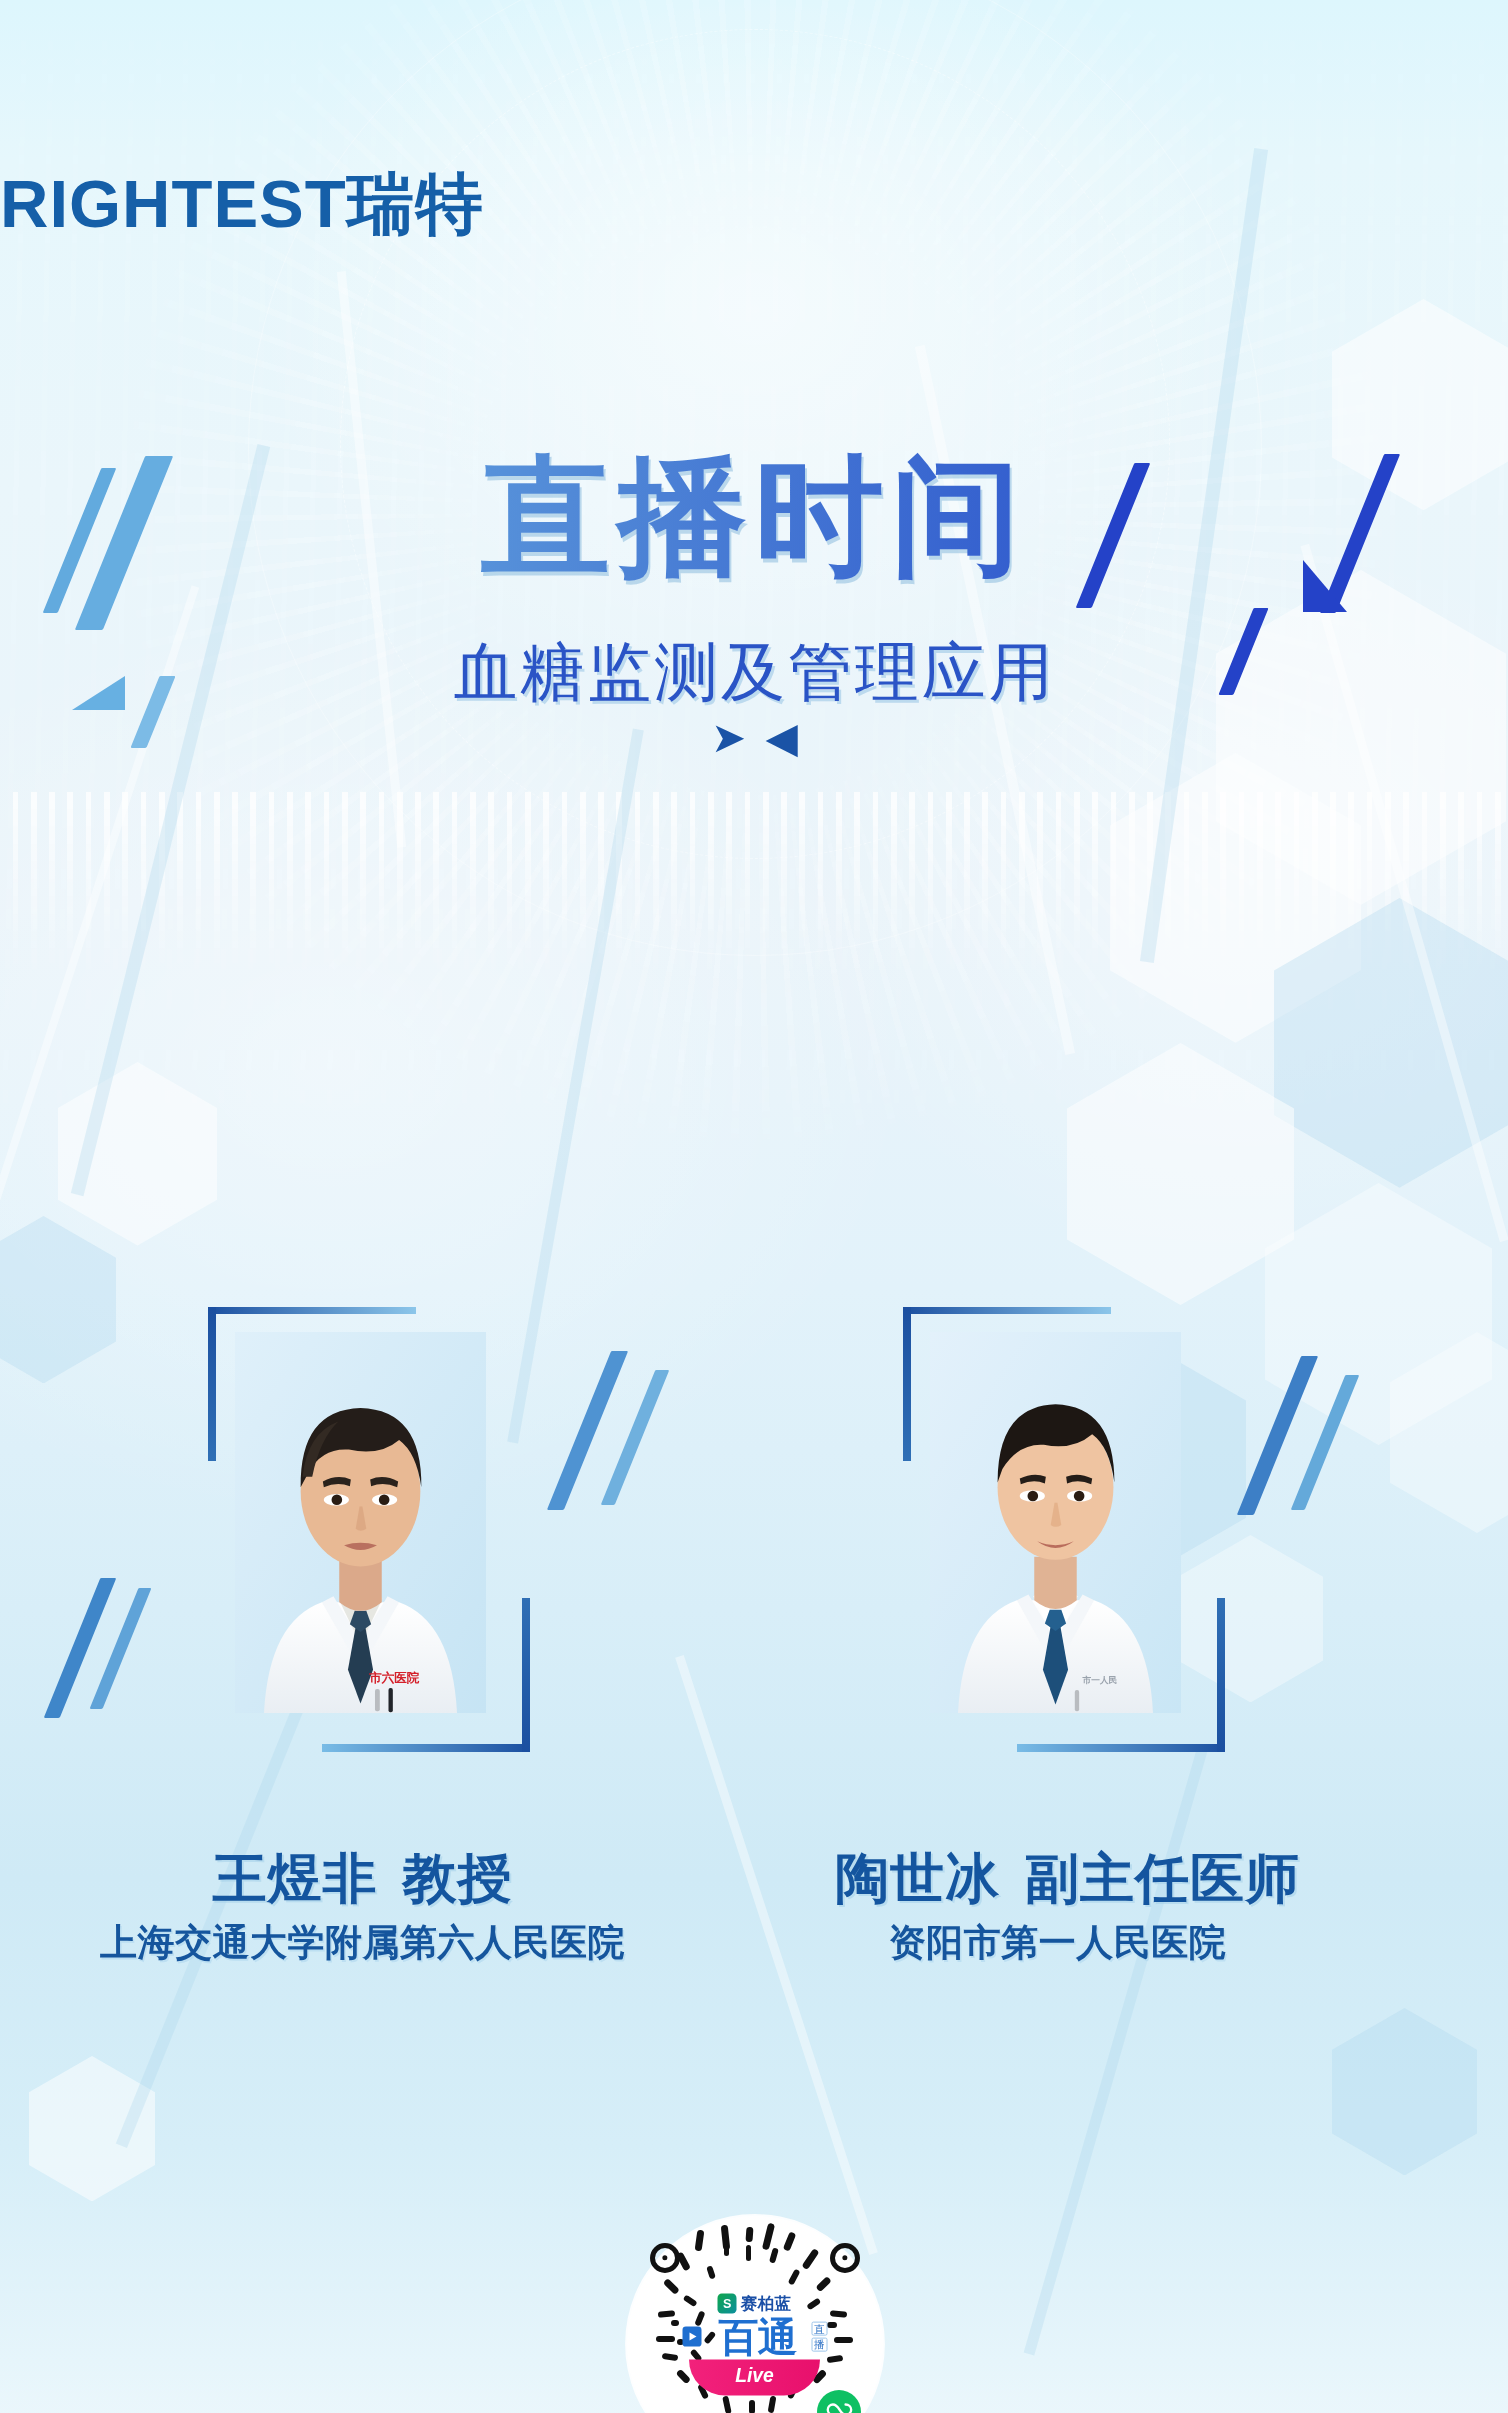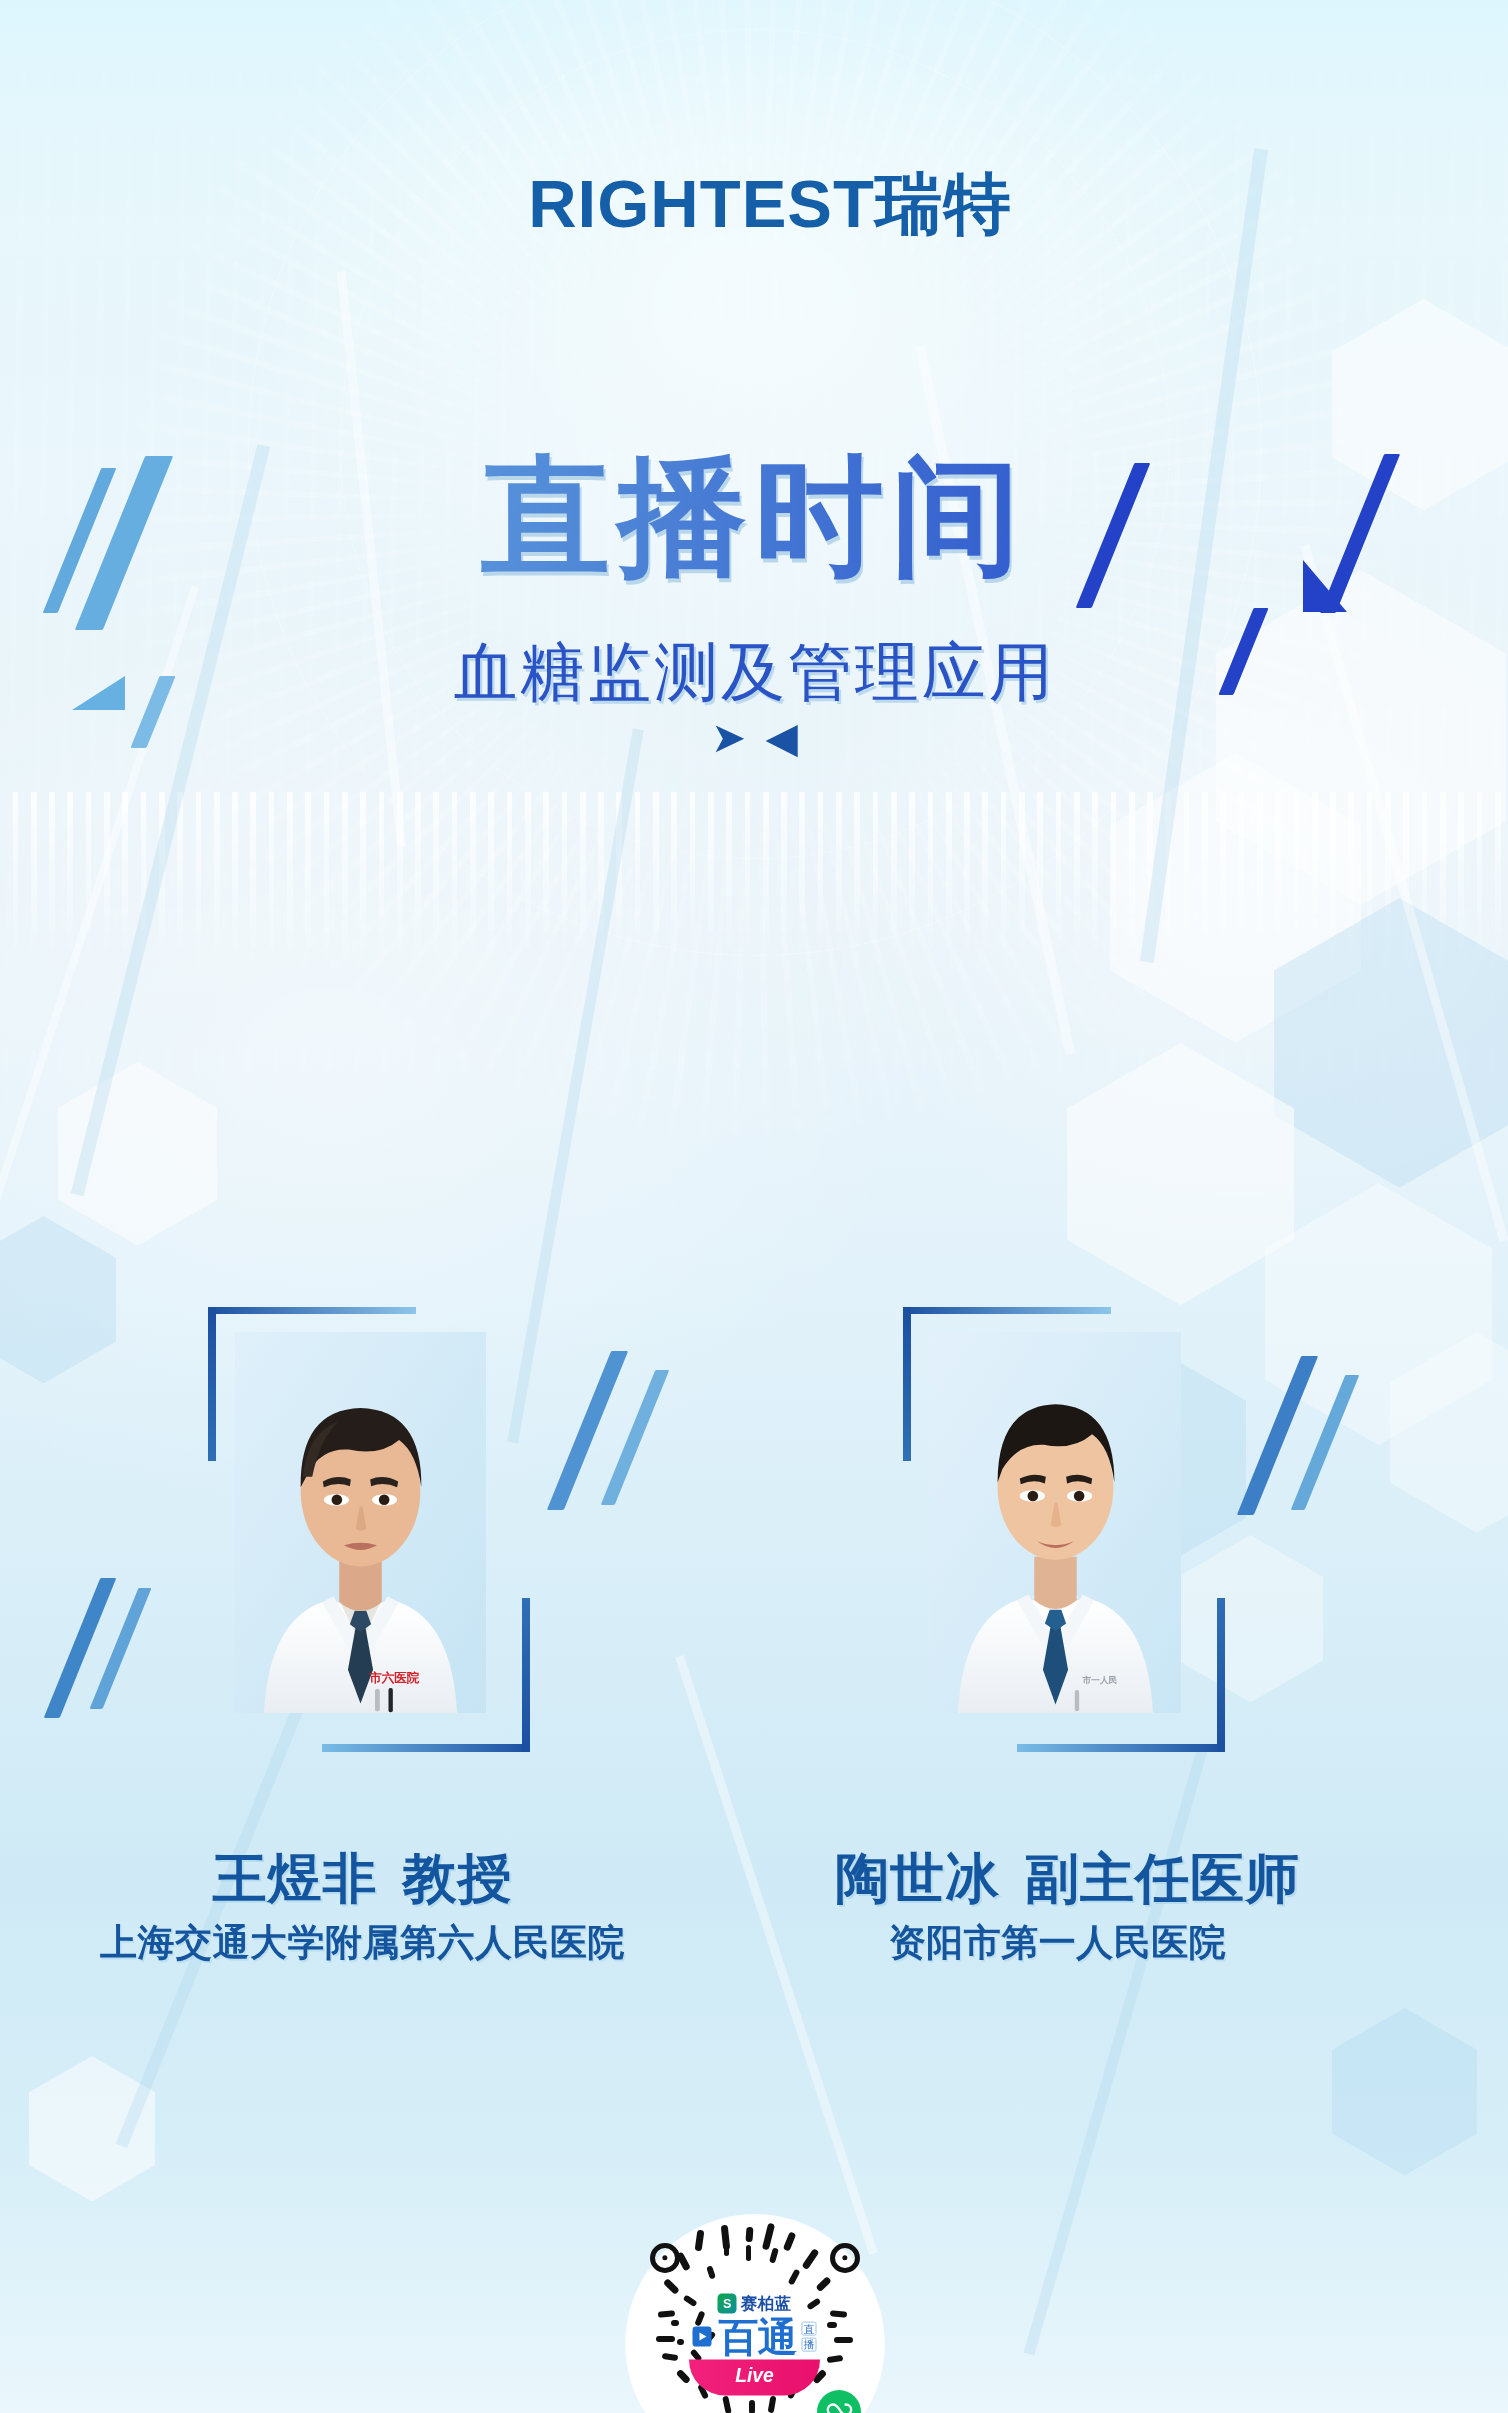--- a/index.html
+++ b/index.html
@@ -69,21 +69,21 @@
     background:repeating-linear-gradient(90deg, rgba(255,255,255,0) 0 12.6px, rgba(255,255,255,.92) 12.6px 18.3px);
     -webkit-mask-image:linear-gradient(180deg, rgba(0,0,0,.9), rgba(0,0,0,0));
             mask-image:linear-gradient(180deg, rgba(0,0,0,.9), rgba(0,0,0,0));
   }
 
   
   .shard{position:absolute;background:rgba(255,255,255,.42);transform-origin:center;}
   .shard.b{background:rgba(168,212,236,.30);}
 
   
-  .logo-wrap{position:absolute;left:0;right:0;top:170px;text-align:center;margin-left:32px;}
+  .logo-wrap{position:absolute;left:0;right:0;top:170px;text-align:left;}
   .logo-main{
     font-size:67px;font-weight:700;letter-spacing:1px;color:#155fa8;
     line-height:1;white-space:nowrap;
   }
   .logo-main .cn{letter-spacing:1.9px;}
   .logo-sub{
     margin-top:17.4px;font-size:37px;color:#1863ab;letter-spacing:6.8px;white-space:nowrap;
   }
 
   
@@ -169,21 +169,21 @@
   .qr-eye.e1{left:23px;top:27px;}
   .qr-eye.e2{right:23px;top:27px;}
 
   .qr-center{position:absolute;left:50%;top:50%;transform:translate(-50%,-50%);
     width:145px;text-align:center;}
   .qr-brand{display:flex;align-items:center;justify-content:center;gap:3.9px;margin-bottom:1.9px;}
   .qr-brand-mark{width:19.3px;height:19.3px;border-radius:4.3px;
     background:linear-gradient(135deg,#0fa64c,#0d8f9e);
     display:flex;align-items:center;justify-content:center;color:#fff;font-size:12.6px;font-weight:700;}
   .qr-brand-txt{font-size:16.4px;font-weight:700;color:#1a4fa6;letter-spacing:0.5px;}
-  .qr-logo-row{display:flex;align-items:center;justify-content:center;gap:5px;}
+  .qr-logo-row{display:flex;align-items:center;justify-content:space-between;gap:5px;}
   .qr-logo-main{font-size:40px;font-weight:700;color:#1f6fd0;letter-spacing:-1px;line-height:1;}
   .qr-logo-play{display:inline-block;width:19.3px;height:19.3px;background:#1f6fd0;
     border-radius:3.4px;position:relative;vertical-align:middle;margin-right:1.9px;}
   .qr-logo-play::after{content:"";position:absolute;left:7.2px;top:5.3px;
     border-left:7.2px solid #fff;border-top:4.3px solid transparent;border-bottom:4.3px solid transparent;}
   .qr-logo-tag{display:flex;flex-direction:column;gap:1.4px;}
   .qr-logo-tag span{font-size:10.6px;color:#2a6fc4;border:1px solid #9cc5ea;border-radius:1.9px;
     padding:0.5px 1.4px;line-height:1.05;}
   .qr-live{margin-top:2.9px;position:relative;height:36px;}
   .qr-live-bg{position:absolute;left:50%;top:0;transform:translateX(-50%);

